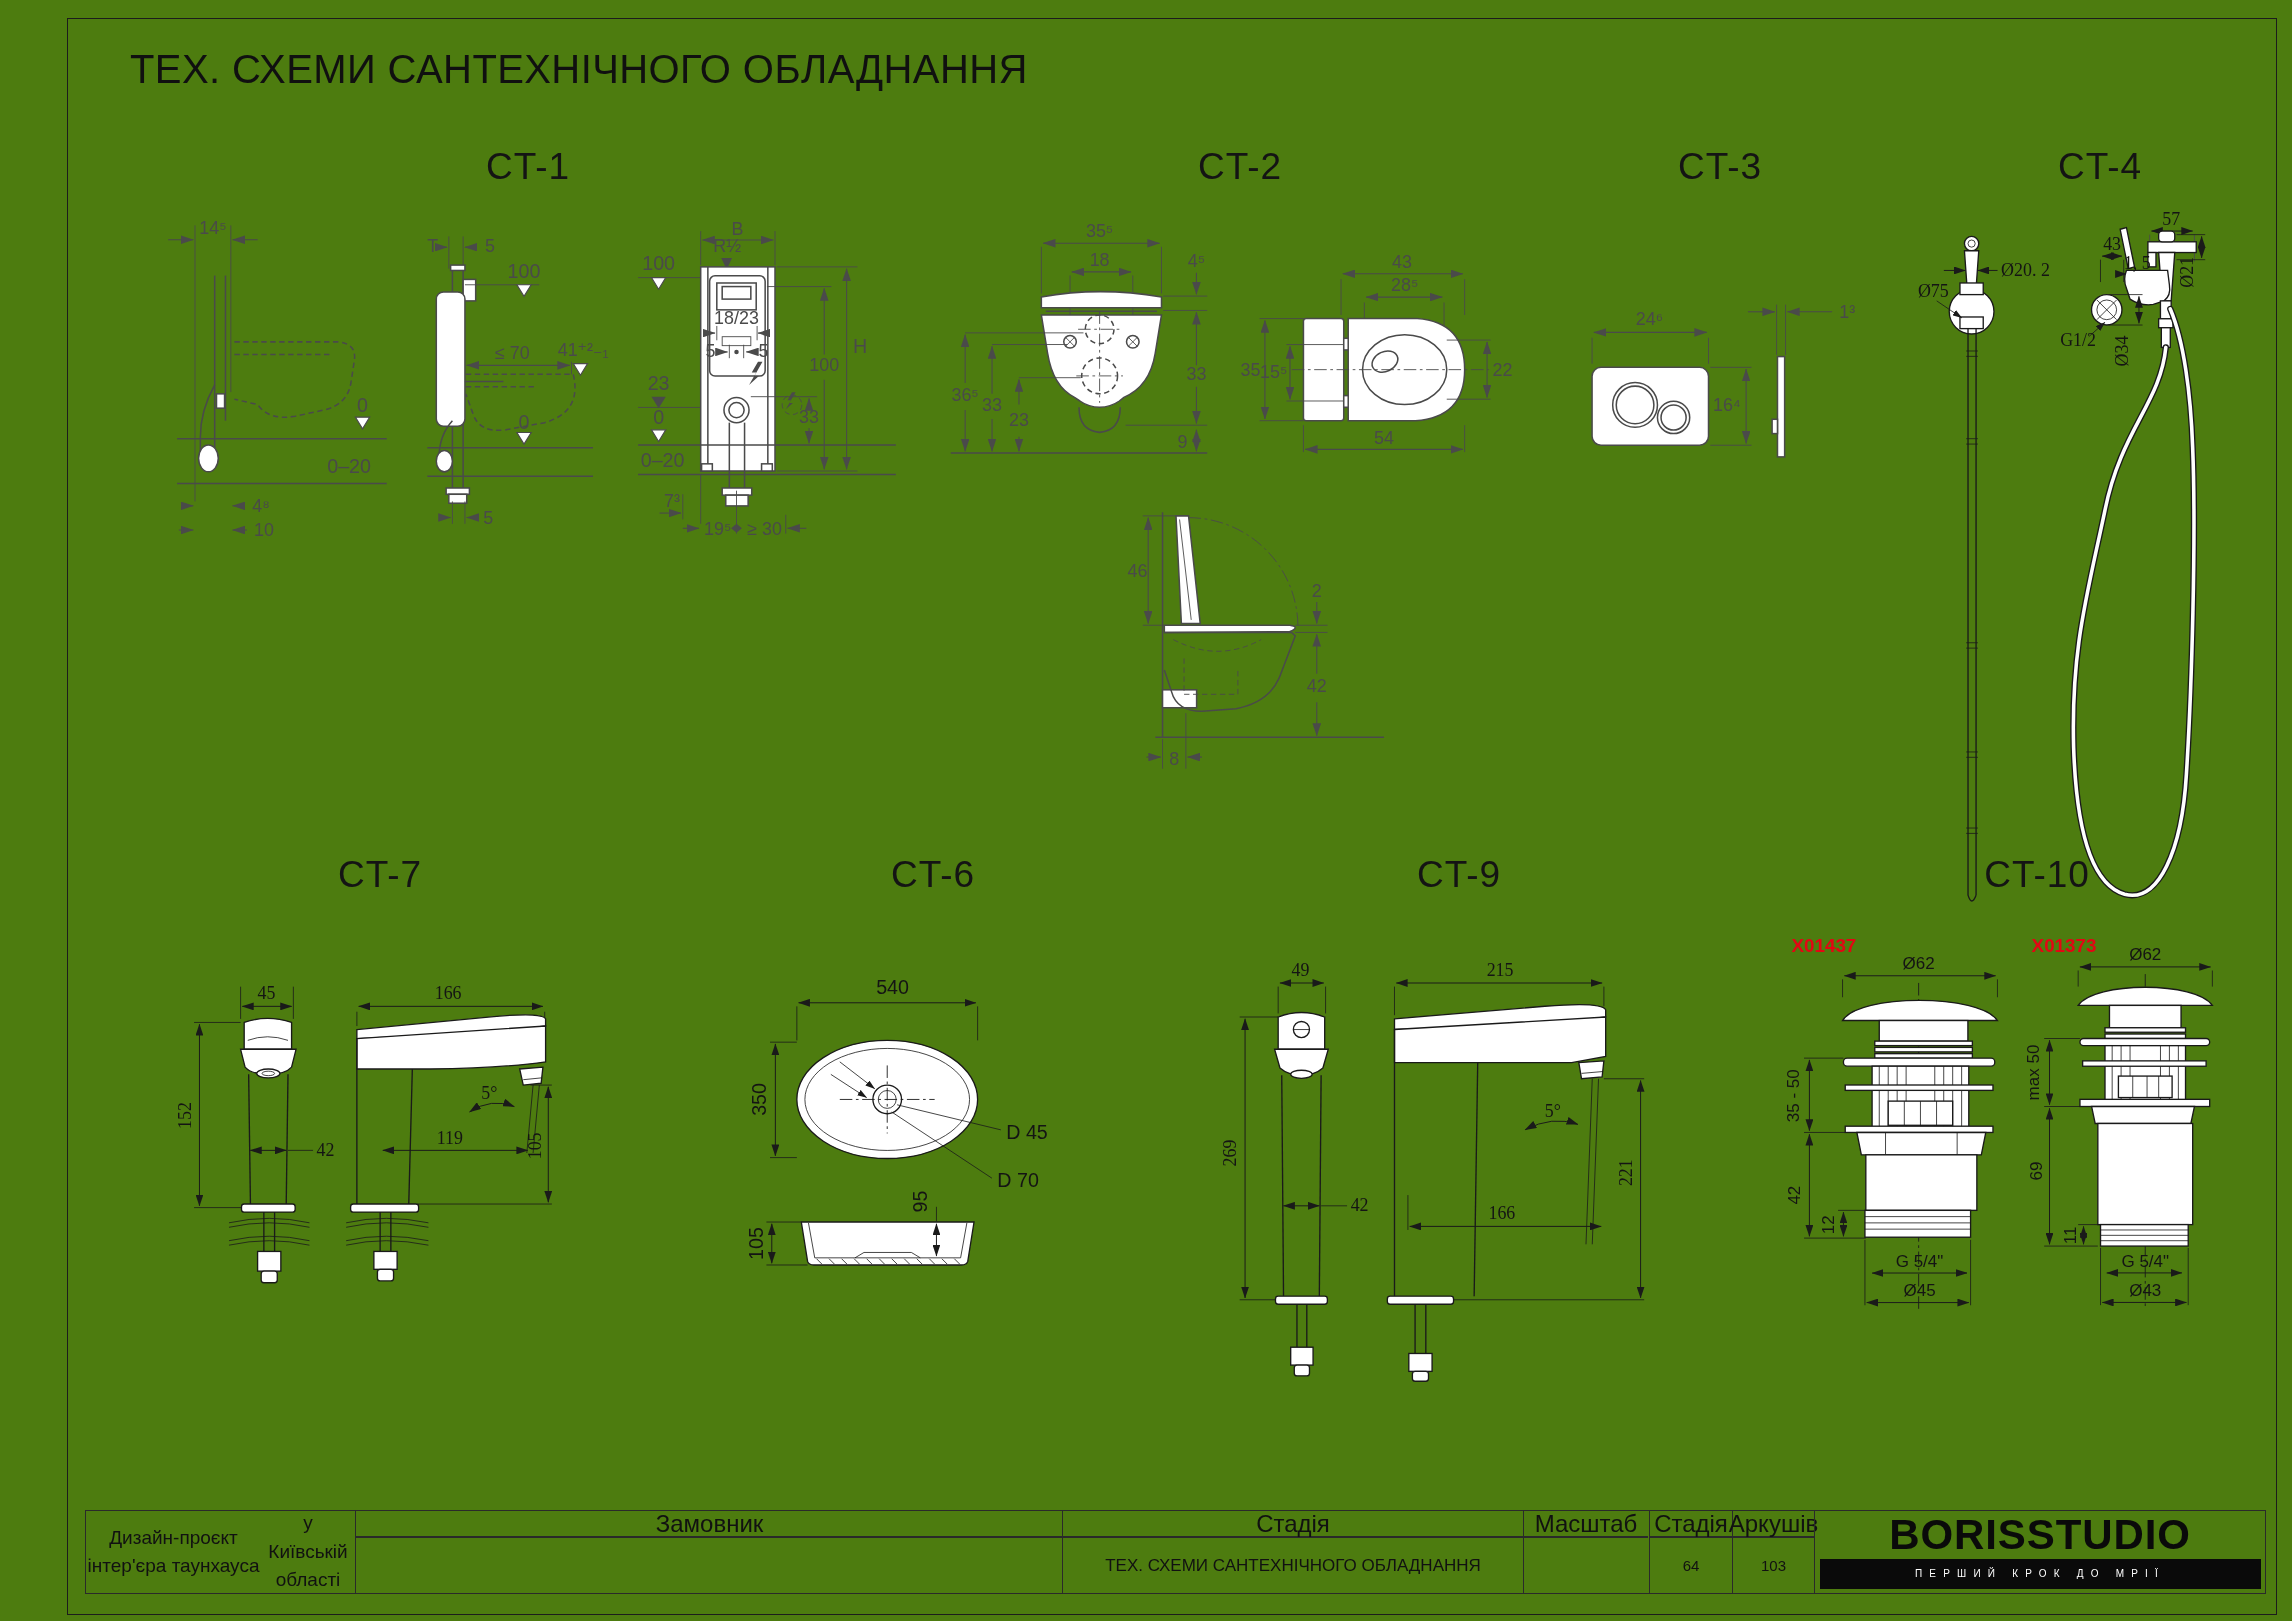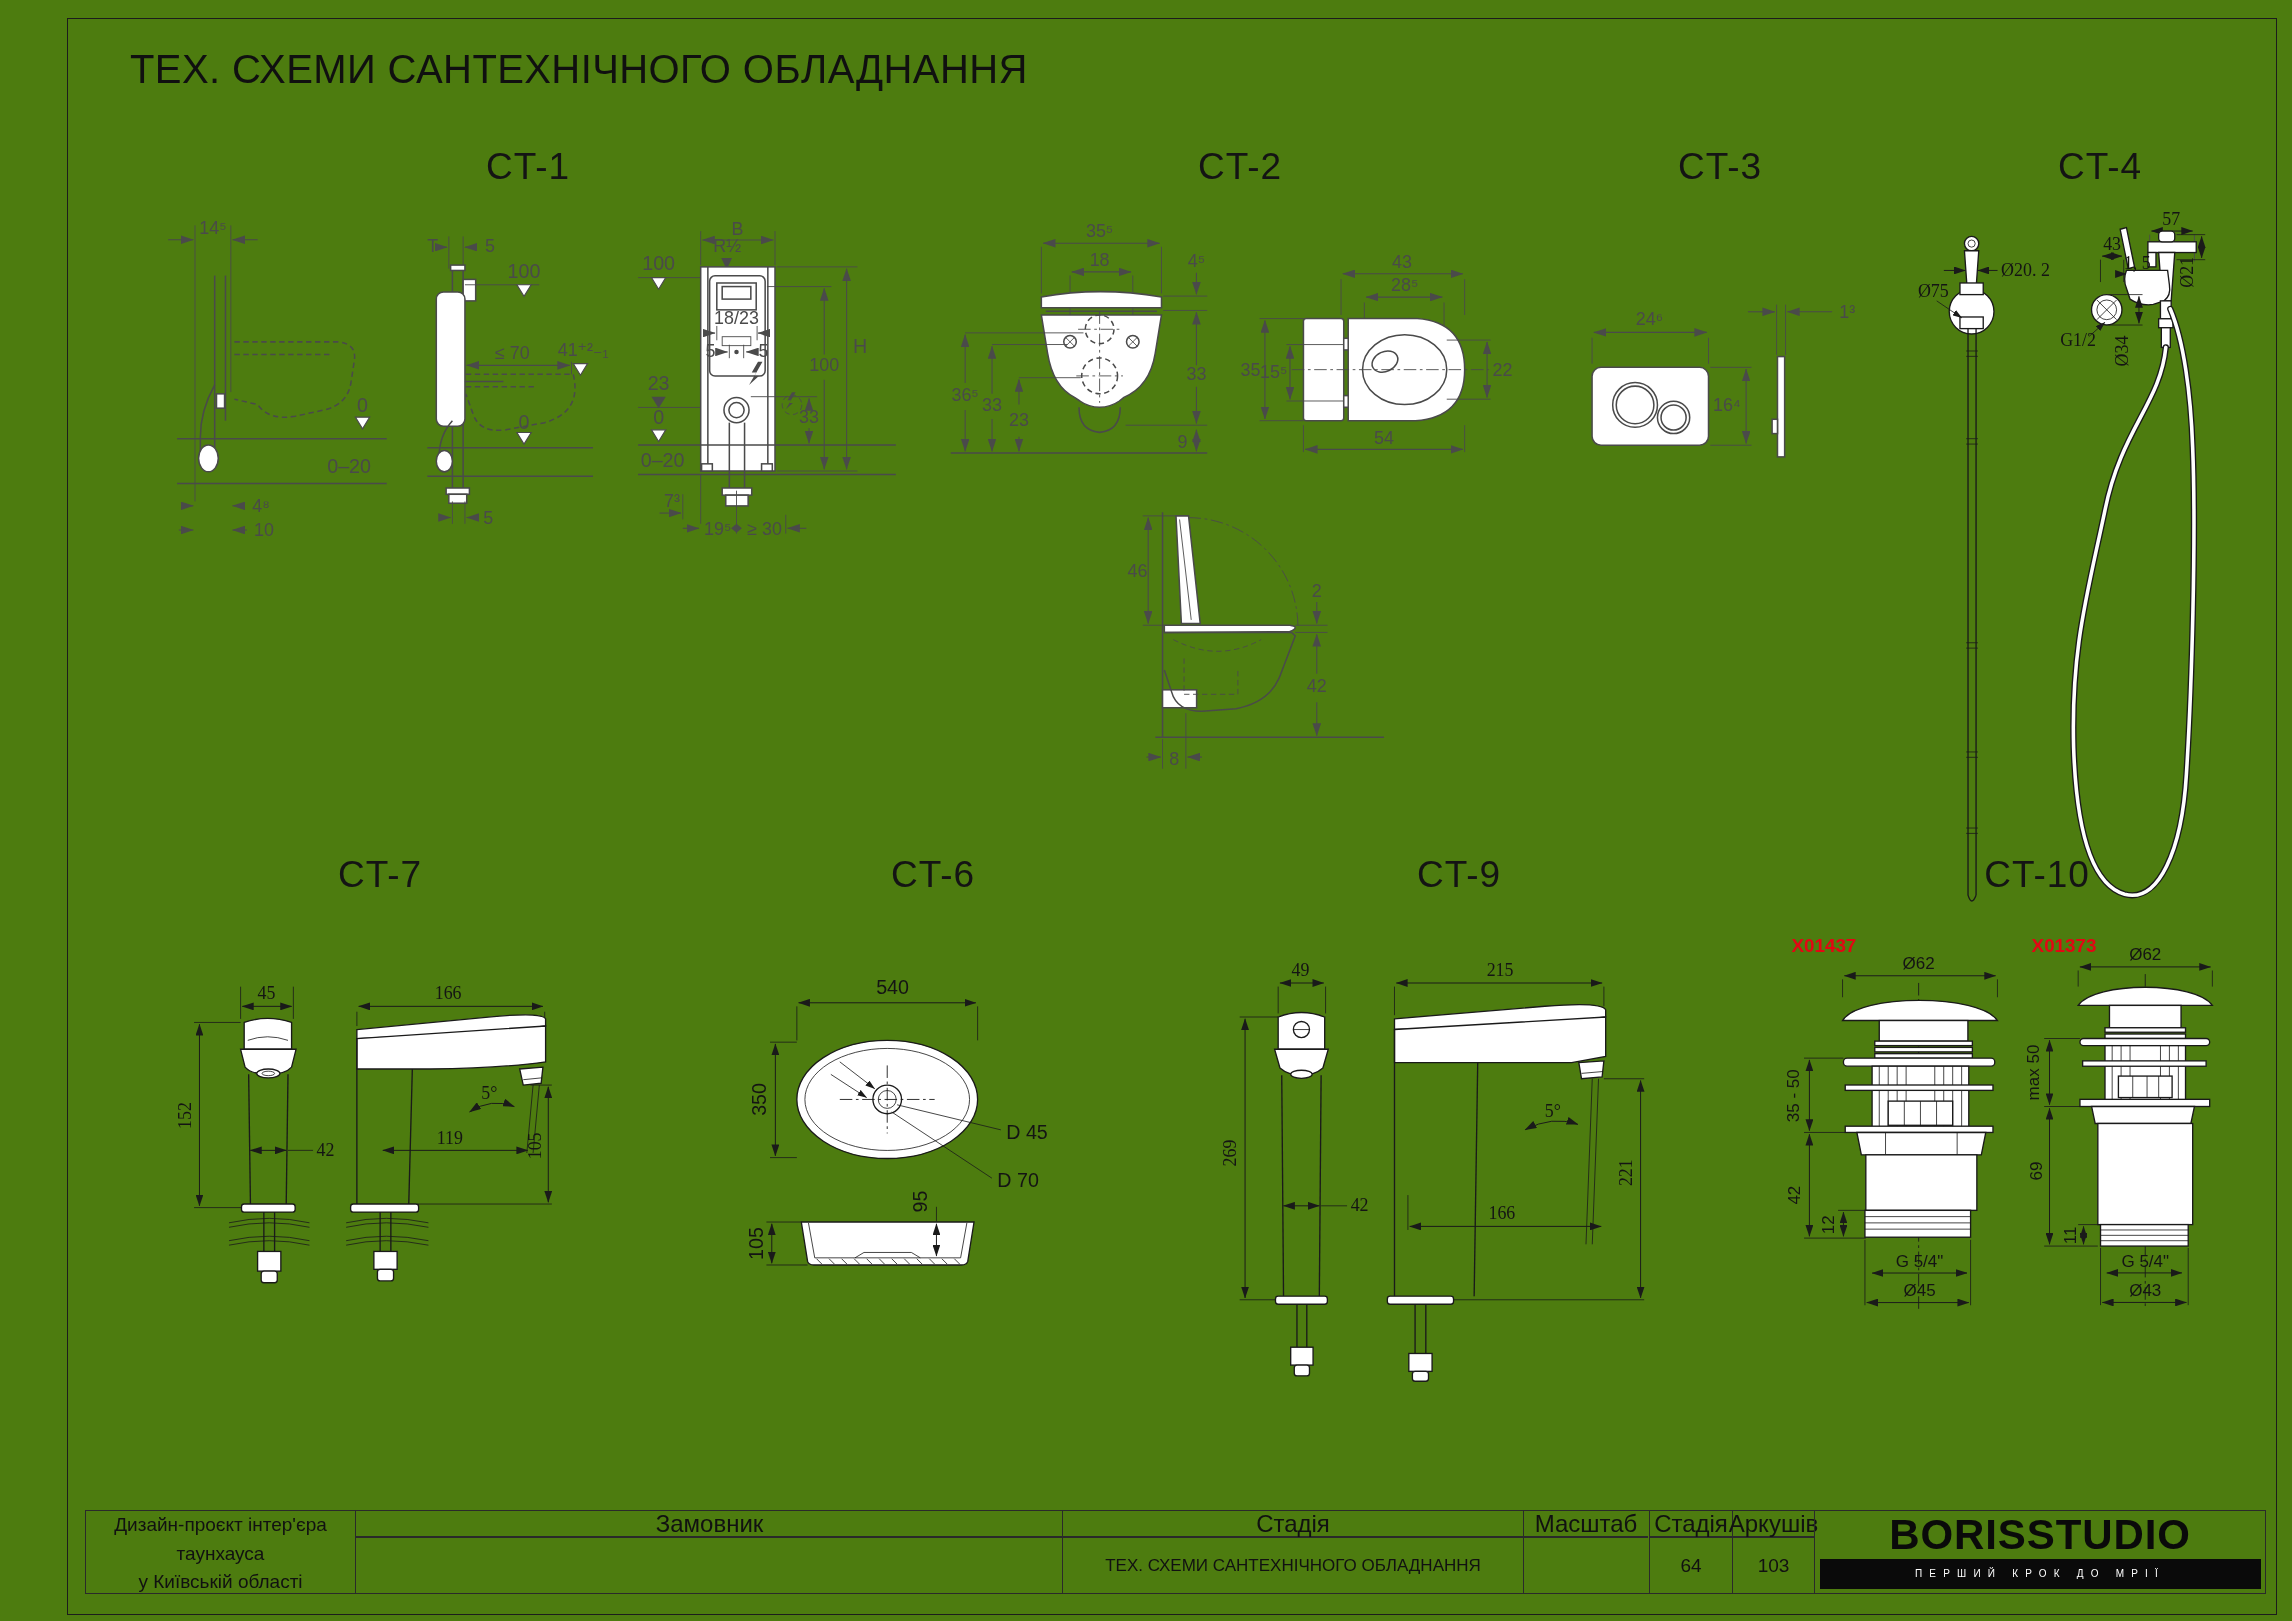--- a/index.html
+++ b/index.html
@@ -27,22 +27,22 @@
   .dash{stroke-dasharray:6 4}
   .dd{stroke-dasharray:14 4 3 4;stroke-width:1}
   .trig{fill:#fff;stroke:#4a4a4a;stroke-width:1.3}
   .trif{fill:#4a4a4a}
   .hose{stroke:#1a1a1a;stroke-width:7;fill:none;stroke-linecap:round}
   .hose2{stroke:#fff;stroke-width:4;fill:none;stroke-linecap:round}
   
   .tb{position:absolute;left:85px;top:1510px;width:2181px;height:84px;border:1.8px solid #2a2a2a;box-sizing:border-box;color:#111}
   .tbc{position:absolute;top:0;bottom:0;border-left:1.8px solid #2a2a2a;box-sizing:border-box}
   .tbhead{position:absolute;left:0;right:0;top:0;height:27px;border-bottom:2.7px double #2a2a2a;display:flex;align-items:center;justify-content:center;font-size:24px;box-sizing:border-box}
-  .tbval{position:absolute;left:0;right:0;top:27px;bottom:0;display:flex;align-items:center;justify-content:center;font-size:19px}
-  .proj{position:absolute;left:0;top:0;bottom:0;width:269px;display:flex;flex-direction:column;align-items:center;justify-content:space-between;font-size:19px;line-height:1.5;text-align:center}
+  .tbval{position:absolute;left:0;right:0;top:27px;bottom:0;display:flex;align-items:center;justify-content:center;font-size:15px}
+  .proj{position:absolute;left:0;top:0;bottom:0;width:269px;display:flex;flex-direction:row;align-items:center;justify-content:flex-end;font-size:19px;line-height:1.5;text-align:center}
   .logo{position:absolute;top:0;bottom:0;left:1728px;right:0;border-left:1.8px solid #2a2a2a;box-sizing:border-box}
   .logotext{position:absolute;left:0;right:0;top:0.9px;height:47px;display:flex;align-items:center;justify-content:center;font-weight:bold;font-size:42px;letter-spacing:0.9px;color:#0a0a0a;white-space:nowrap}
   .logobar{position:absolute;left:4.5px;right:4.5px;bottom:4.5px;height:29.6px;background:#0a0a0a;color:#fff;display:flex;align-items:center;justify-content:center;font-size:10px;letter-spacing:7.2px;white-space:nowrap}
 </style>
 </head>
 <body>
 
 <div id="page">
   <div class="frame"></div>
   <div class="pgtitle">ТЕХ. СХЕМИ САНТЕХНІЧНОГО ОБЛАДНАННЯ</div>

